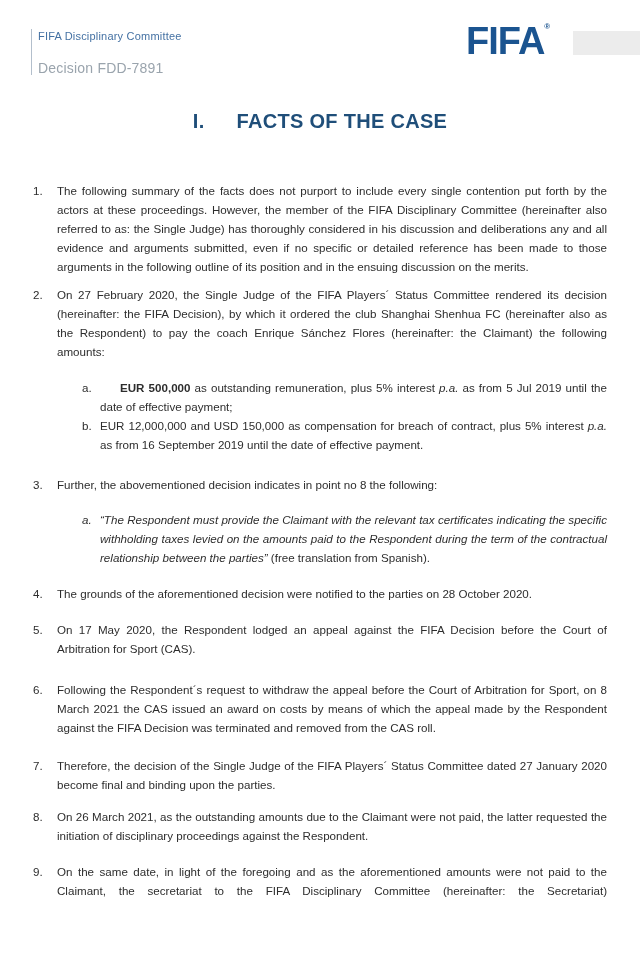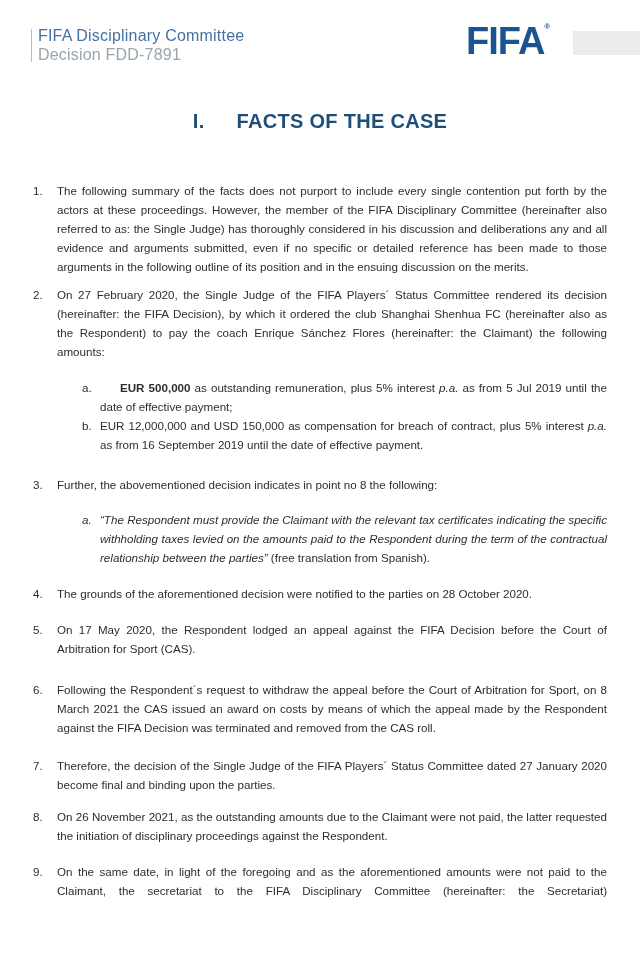--- a/index.html
+++ b/index.html
@@ -13,24 +13,24 @@
   .page{position:absolute;inset:0;background:#ffffff;}
 
   
   .doc-header{position:absolute;top:0;left:0;right:0;height:90px;}
   .header-meta{
     position:absolute;left:31px;top:29px;
     border-left:1.5px solid #b3bfcc;
     padding-left:6px;
   }
   .meta-committee{
-    color:#4471a3;font-size:16px;line-height:14px;letter-spacing:.2px;
+    color:#4471a3;font-size:11px;line-height:14px;letter-spacing:.2px;
   }
   .meta-decision{
-    color:#9aa4ad;font-size:16px;line-height:14px;margin-top:5px;letter-spacing:.2px;
+    color:#9aa4ad;font-size:14px;line-height:14px;margin-top:18px;letter-spacing:.2px;
   }
   .fifa-logo{
     position:absolute;left:466px;top:22px;
     color:#1b5490;
     font-size:38px;font-weight:bold;letter-spacing:-1px;
     line-height:38px;
     transform:scaleY(1.0);
     white-space:nowrap;
   }
   .fifa-logo .tm{
@@ -127,21 +127,21 @@
       <span class="body"><span>Following the Respondent´s request to withdraw the appeal before the Court of Arbitration for Sport, on 8 March 2021 the CAS issued an award on costs by means of which the appeal made by the Respondent against the FIFA Decision was terminated and removed from the CAS roll.</span></span>
     </div>
 
     <div class="item" style="margin-bottom:13px">
       <span class="marker">7.</span>
       <span class="body"><span>Therefore, the decision of the Single Judge of the FIFA Players´ Status Committee dated 27 January 2020 become final and binding upon the parties.</span></span>
     </div>
 
     <div class="item" style="margin-bottom:17px">
       <span class="marker">8.</span>
-      <span class="body"><span>On 26 November 2021, as the outstanding amounts due to the Claimant were not paid, the latter requested the initiation of disciplinary proceedings against the Respondent.</span></span>
+      <span class="body"><span>On 26 March 2021, as the outstanding amounts due to the Claimant were not paid, the latter requested the initiation of disciplinary proceedings against the Respondent.</span></span>
     </div>
 
     <div class="item force-justify" style="margin-bottom:0">
       <span class="marker">9.</span>
       <span class="body"><span>On the same date, in light of the foregoing and as the aforementioned amounts were not paid to the Claimant, the secretariat to the FIFA Disciplinary Committee (hereinafter: the Secretariat)</span></span>
     </div>
 
   </main>
 </div>
 

